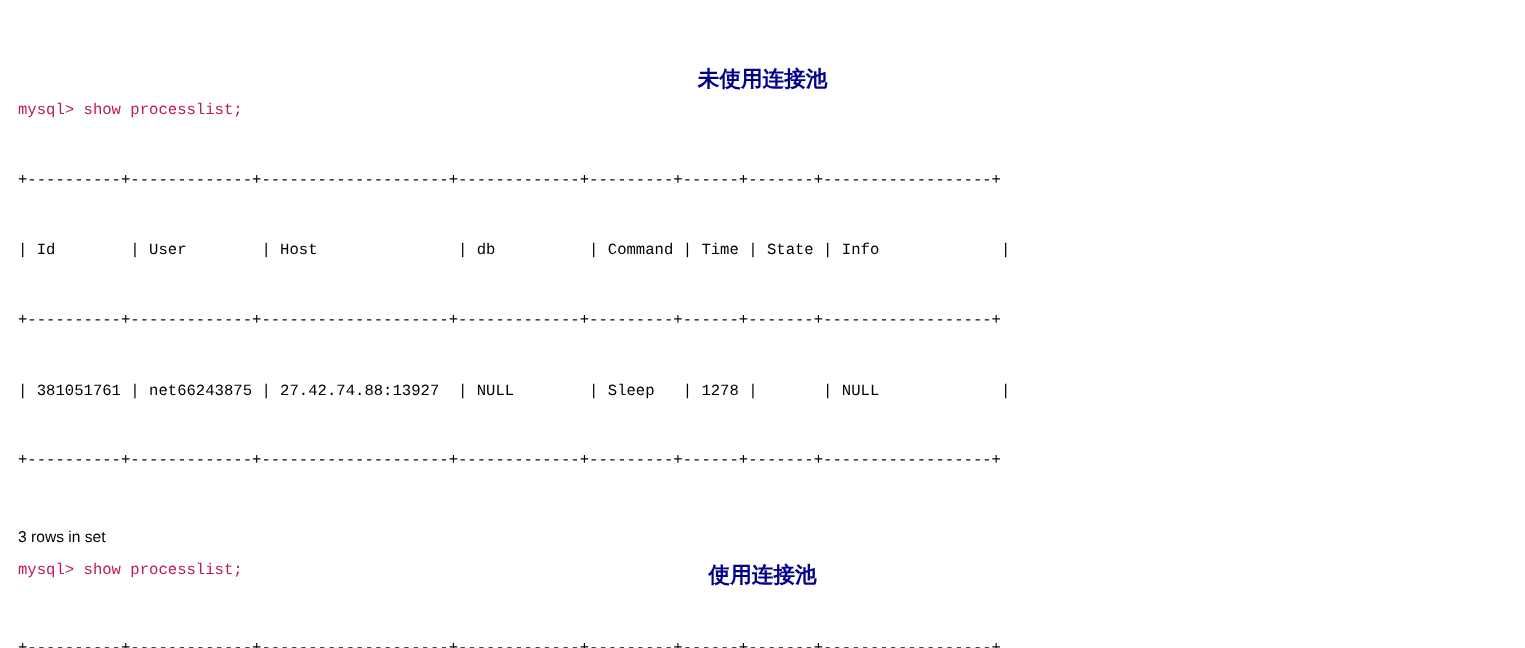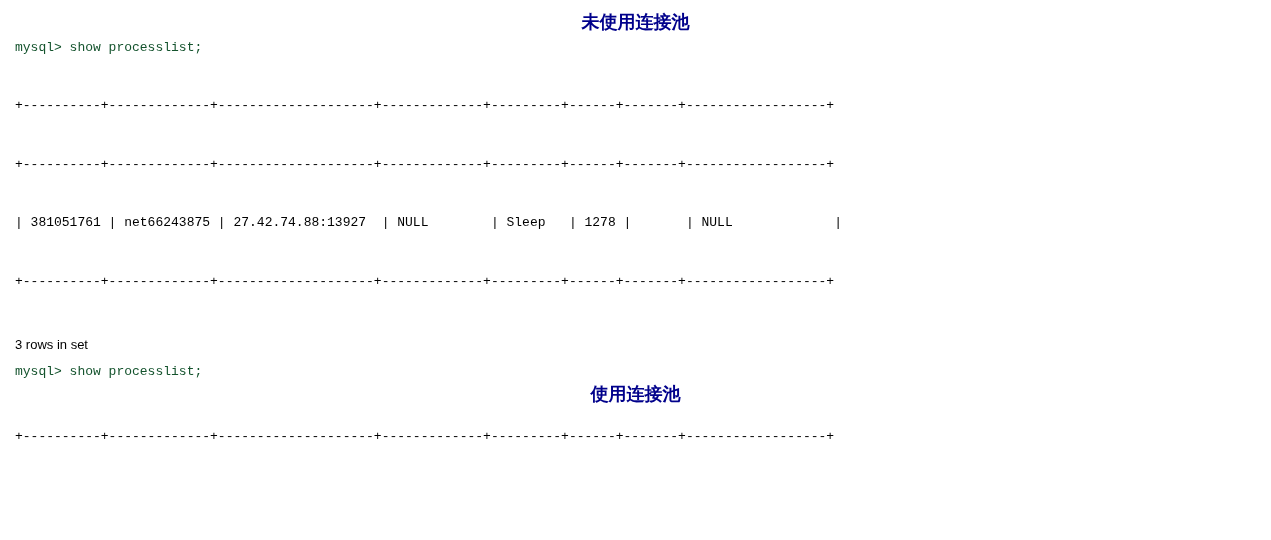--- a/index.html
+++ b/index.html
@@ -14,21 +14,21 @@
       text-align: center;
       color: #00008B;
       font-family: Arial, sans-serif;
       font-size: 18px;
       font-weight: bold;
       margin-bottom: 4px;
     }
     .command-line {
       font-family: 'Courier New', Courier, monospace;
       font-size: 13px;
-      color: #14532d;
+      color: #be185d;
       margin-bottom: 2px;
     }
     .table-container {
       width: 100%;
       font-family: 'Courier New', Courier, monospace;
       font-size: 13px;
       white-space: pre;
       line-height: 1.5;
     }
     .rows-info {
@@ -36,45 +36,47 @@
       font-size: 13px;
       margin: 7px 0 12px 0;
     }
     .section {
       margin-bottom: 8px;
     }
     .title-row {
       display: flex;
       align-items: center;
       margin-bottom: 2px;
+      margin-top: 44px;
     }
   </style>
 </head>
 <body>
 
 <div class="section">
   <div class="title-row">
     <div style="flex:1"></div>
     <div class="section-title">未使用连接池</div>
     <div style="flex:1"></div>
   </div>
   <div class="command-line">mysql&gt; show processlist;</div>
   <div class="table-container">
     <div>+----------+-------------+--------------------+-------------+---------+------+-------+------------------+</div>
+    <div>| Id        | User        | Host               | db          | Command | Time | State | Info             |</div>
     <div>+----------+-------------+--------------------+-------------+---------+------+-------+------------------+</div>
     <div id="s1-rows"><div>| 381051761 | net66243875 | 27.42.74.88:13927  | NULL        | Sleep   | 1278 |       | NULL             |</div></div>
     <div>+----------+-------------+--------------------+-------------+---------+------+-------+------------------+</div>
   </div>
   <div class="rows-info">3 rows in set</div>
 </div>
 
 <div class="section">
 
   <div style="position: relative; margin-bottom: 2px; height: 22px;">
-      <div class="section-title" style="position: absolute; left: 50%; transform: translateX(-50%); top: 18px;">使用连接池</div>
+      <div class="section-title" style="position: absolute; left: 50%; transform: translateX(-50%); top: 0px;">使用连接池</div>
       <div class="command-line">mysql&gt; show processlist;</div>
     </div>
     <div class="table-container">
     <div>+----------+-------------+--------------------+-------------+---------+------+-------+------------------+</div>
     
     
     
     
   </div>
 

